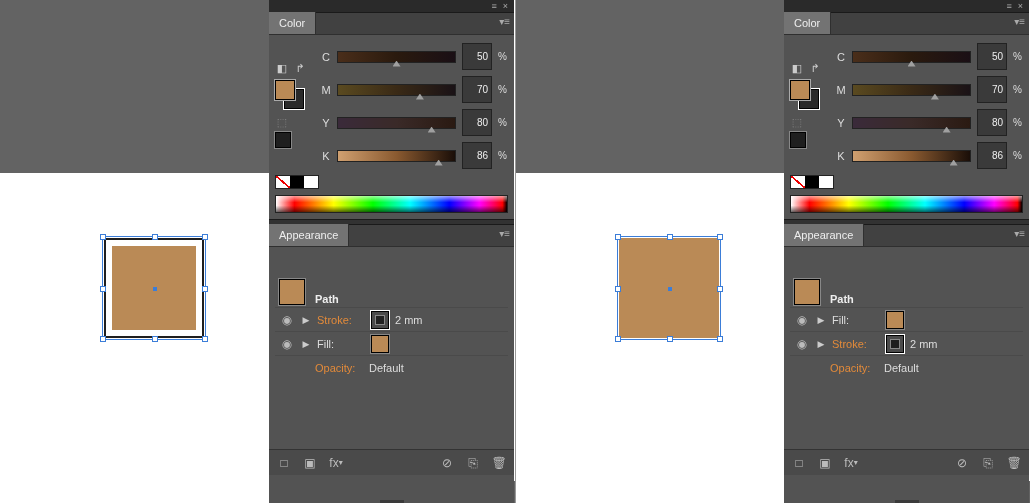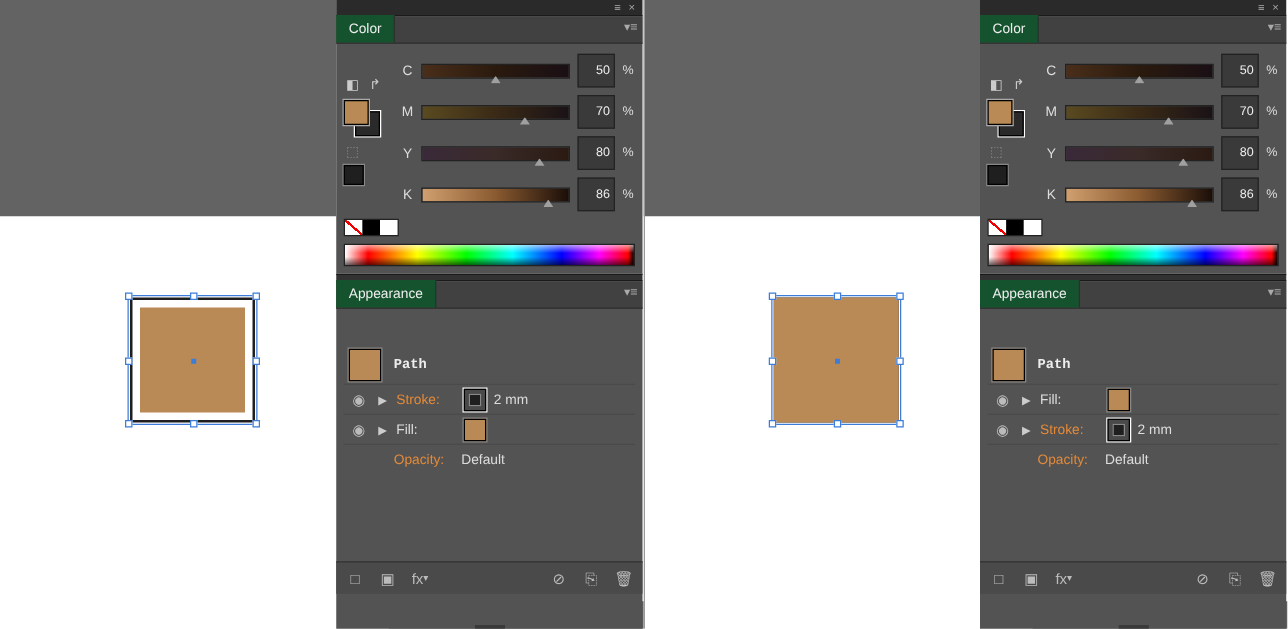--- a/index.html
+++ b/index.html
@@ -59,21 +59,21 @@
   .dock-header span { font-size: 9px; color: #aaa; cursor: pointer; }
   .panel {
     background: #535353; position: relative;
   }
   .panel-tab-row {
     height: 22px; background: #414141; display: flex; align-items: flex-end;
     border-bottom: 1px solid #2f2f2f;
   }
   .panel-tab {
     height: 22px; padding: 0 10px; display: flex; align-items: center;
-    background: #14532d; color: #eee; font-size: 11px;
+    background: #737373; color: #eee; font-size: 11px;
     border-right: 1px solid #2f2f2f;
   }
   .panel-menu {
     position: absolute; right: 4px; top: 3px;
     font-size: 10px; color: #aaa; cursor: pointer;
   }
   .panel-body { padding: 4px 6px 6px 6px; }
 
   
   .color-row1 { display: flex; align-items: center; margin-top: 2px;}
@@ -126,21 +126,21 @@
   .spectrum {
     margin-top: 6px; height: 18px;
     background: linear-gradient(to bottom, rgba(255,255,255,0.6), transparent 40%, transparent 60%, rgba(0,0,0,0.6)),
                 linear-gradient(to right, #fff 0%, #f00 8%, #ff0 25%, #0f0 42%, #0ff 58%, #00f 75%, #f0f 88%, #f00 98%, #000 100%);
     border: 1px solid #222;
   }
   .panel-sep { height: 6px; background: #323232; border-top:1px solid #1a1a1a; border-bottom:1px solid #1a1a1a;}
 
   
   .ap-body { padding: 6px 6px 6px 6px; display:flex; flex-direction:column; gap:0;}
-  .ap-head { display:flex; align-items:center; gap:10px; padding:2px 4px;font-family:Liberation Mono, monospace;}
+  .ap-head { display:flex; align-items:flex-end; gap:10px; padding:2px 4px;}
   .ap-thumb {
     width: 26px; height: 26px; background:#ba8a56;
     border:1px solid #000; box-shadow: 0 0 0 1px #888;
   }
   .ap-title { color:#eee; font-weight:bold;}
   .ap-row {
     display:flex; align-items:center; gap:6px; height:24px;
     padding:0 4px; border-top:1px solid #4a4a4a;
   }
   .eye { width:16px; text-align:center; color:#bbb; font-size:12px;}

